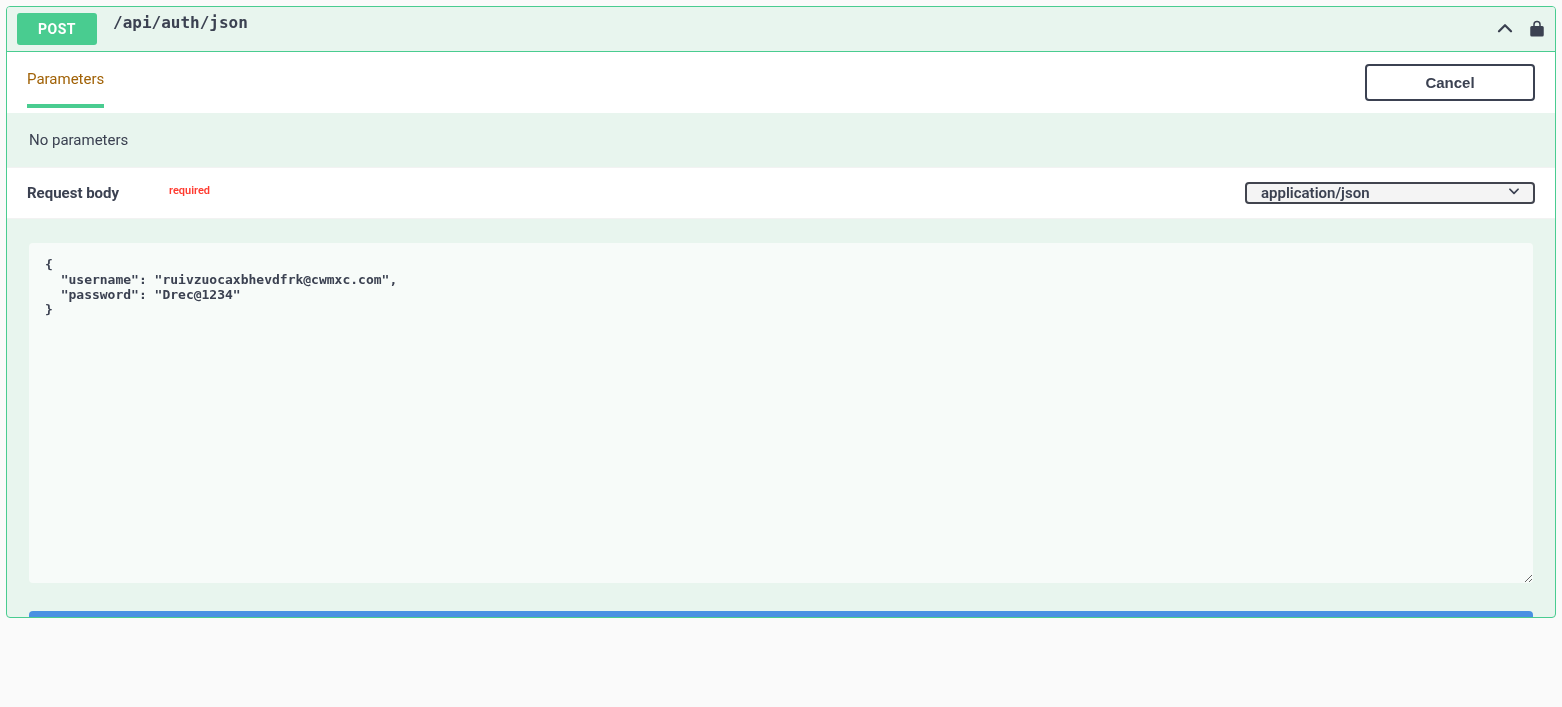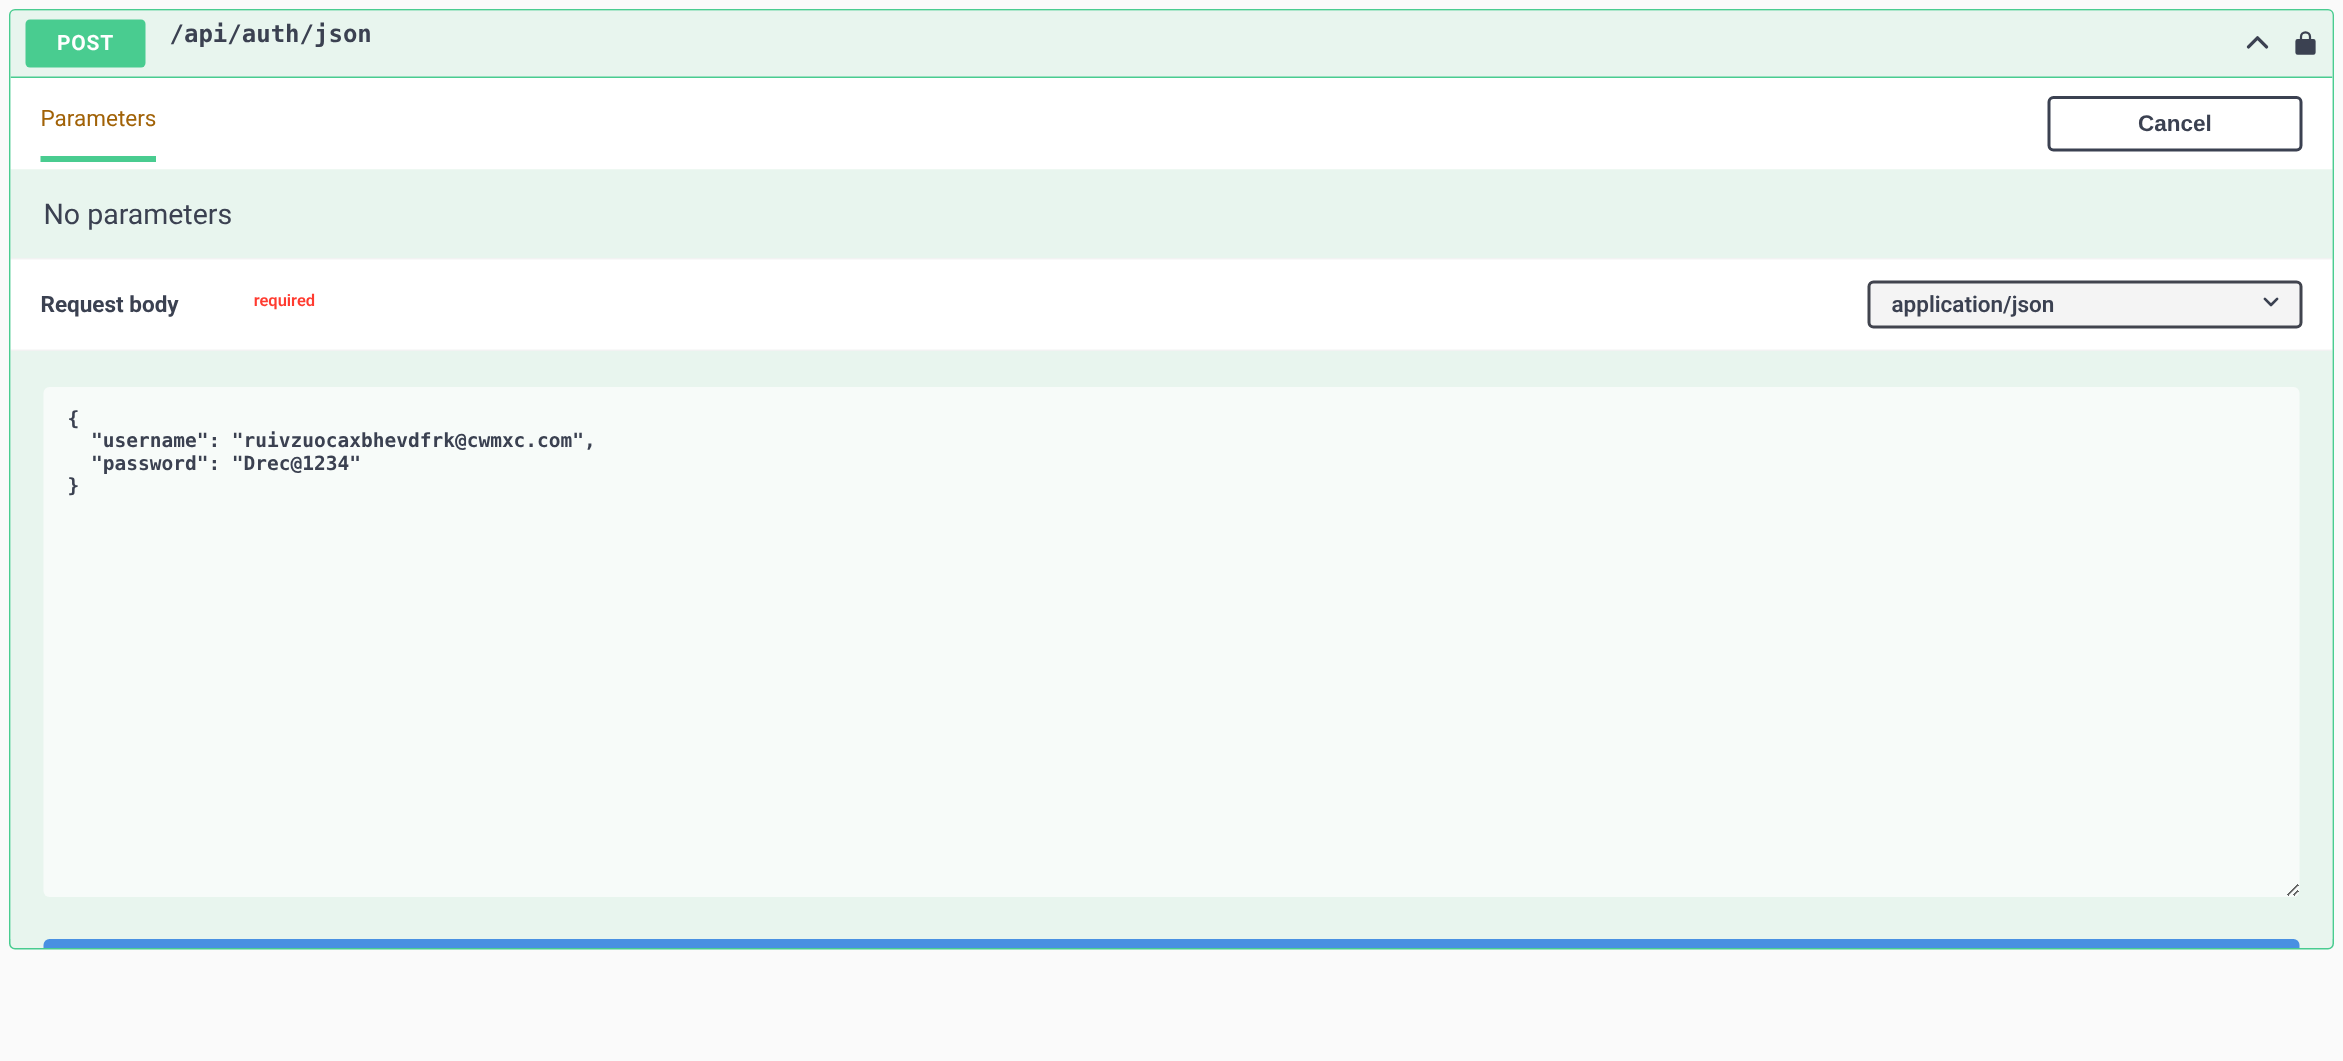--- a/index.html
+++ b/index.html
@@ -88,21 +88,21 @@
     color: #ff3b30;
     border-color: #ff3b30;
   }
   .btn-reset {
     color: #3b4151;
     border-color: #3b4151;
   }
 
   .no-params {
     padding: 18px 22px;
-    font-size: 19px;
+    font-size: 15px;
     color: #3b4151;
     background: #e8f5ee;
   }
 
   .request-body-bar {
     display: flex;
     align-items: center;
     justify-content: space-between;
     background: #fff;
     padding: 14px 20px;
@@ -123,21 +123,21 @@
     position: relative;
     top: -4px;
     padding-left: 44px;
   }
   .content-type-select {
     position: relative;
     border: 2px solid #41444e;
     border-radius: 4px;
     background: #f4f4f4;
     width: 290px;
-    height: 32px;
+    height: 22px;
     display: flex;
     align-items: center;
     padding: 0 14px;
     font-size: 15px;
     font-weight: 600;
     color: #3b4151;
     cursor: pointer;
   }
   .content-type-select .select-caret {
     position: absolute;

